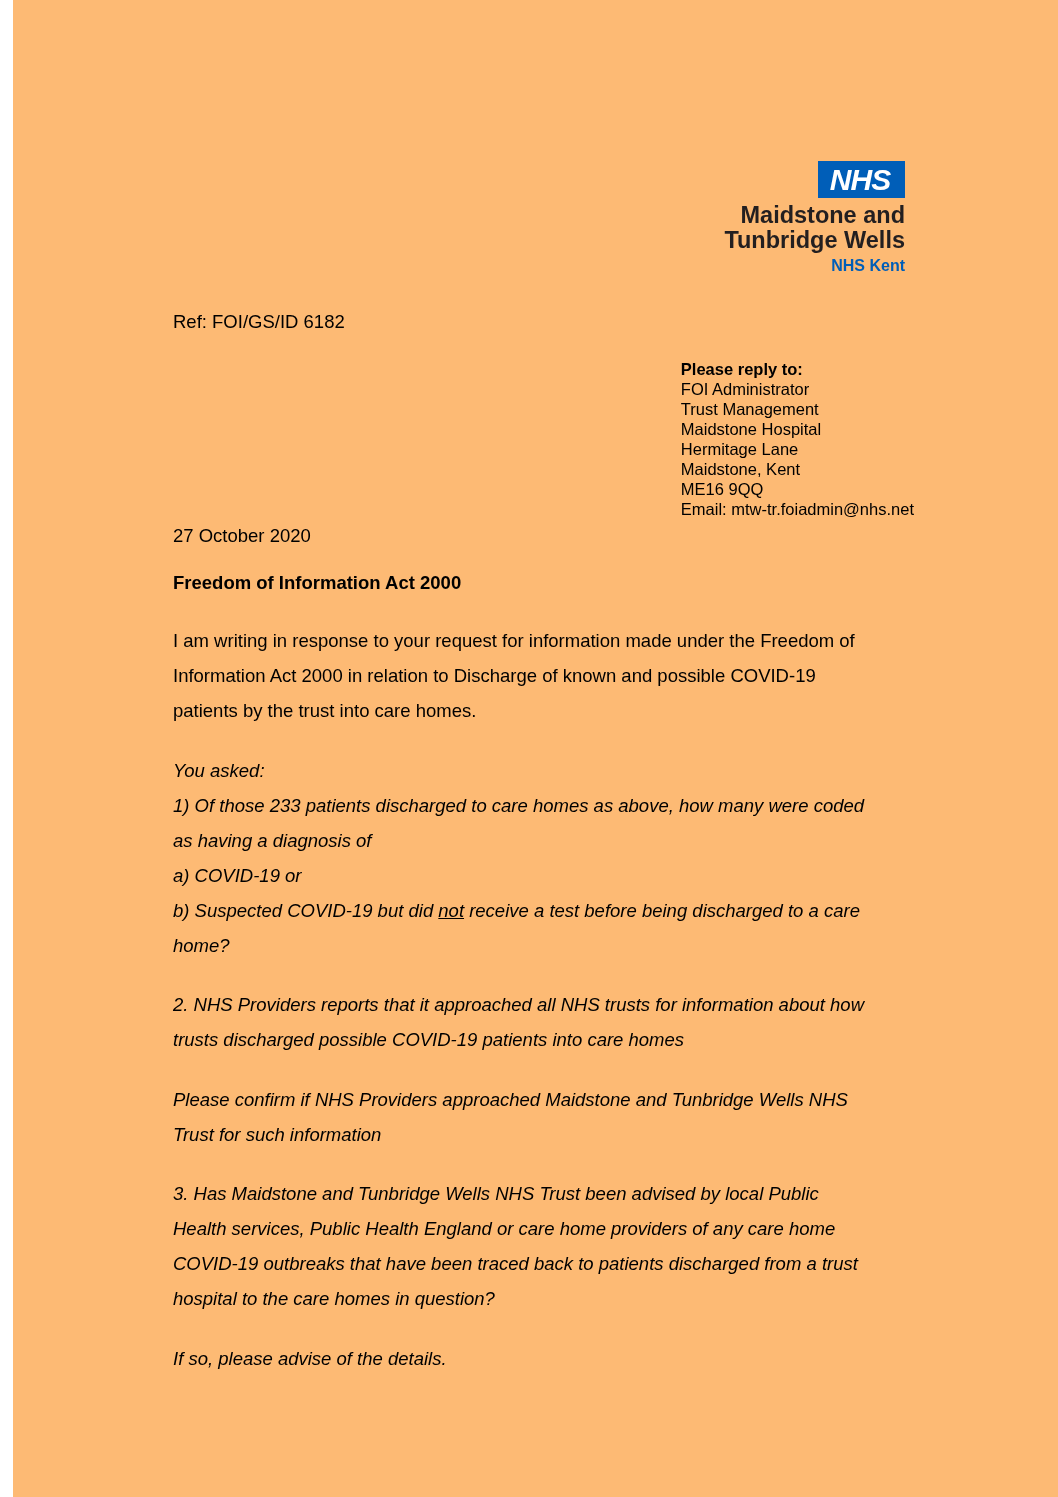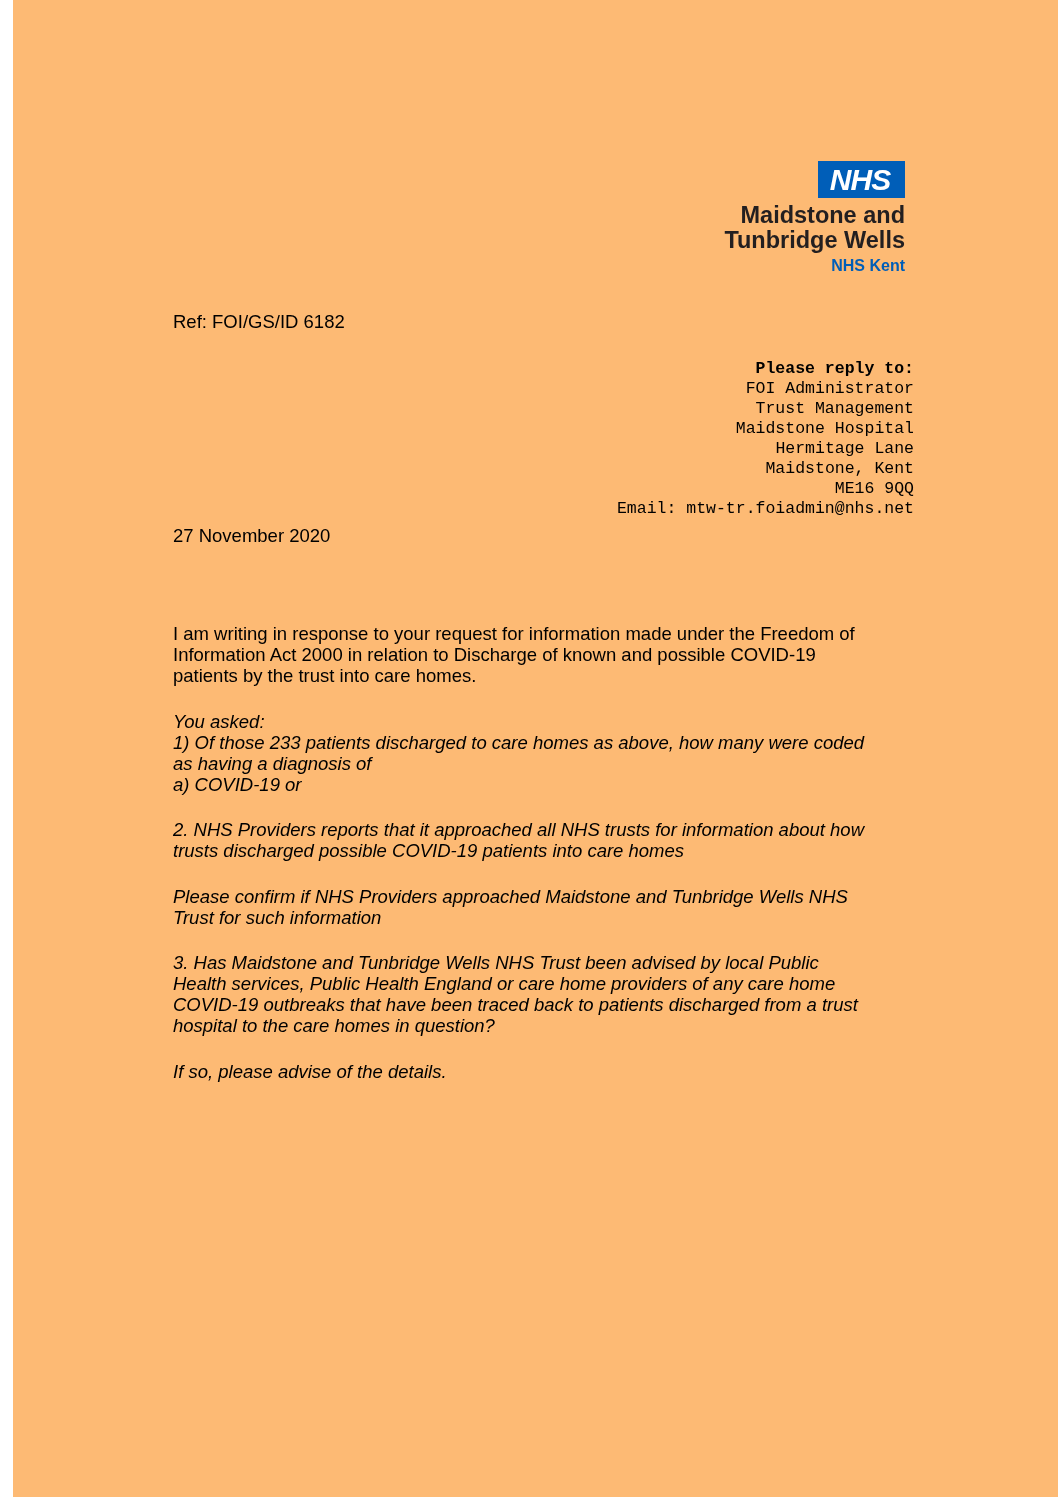--- a/index.html
+++ b/index.html
@@ -51,45 +51,43 @@
 
   
   .ref-line {
     position: absolute;
     left: 160px; top: 311px;
     font-size: 18.5px;
   }
   .reply-block {
     position: absolute;
     top: 359px; right: 157px;
-    text-align: right;
     font-size: 16.5px;
     line-height: 20px;
-    font-family: Liberation Mono, monospace;
   }
   .reply-label { font-weight: bold; }
   .date-line {
     position: absolute;
     left: 160px; top: 525px;
     font-size: 18.5px;
   }
   .heading-line {
     position: absolute;
     left: 160px; top: 572px;
     font-size: 18.5px;
     font-weight: bold;
   }
 
   
   .body-text {
     position: absolute;
     left: 160px; top: 623px;
     width: 692px;
     font-size: 18.5px;
-    line-height: 21px;
+    line-height: 35px;
   }
   .para { margin: 0 0 24.5px 0; }
   .request { font-style: italic; }
   .u { text-decoration: underline; }
 </style>
 </head>
 <body>
 
 <div class="page">
 
@@ -110,31 +108,33 @@
     <div class="reply-label">Please reply to:</div>
     <div>FOI Administrator</div>
     <div>Trust Management</div>
     <div>Maidstone Hospital</div>
     <div>Hermitage Lane</div>
     <div>Maidstone, Kent</div>
     <div>ME16 9QQ</div>
     <div>Email: mtw-tr.foiadmin@nhs.net</div>
   </div>
 
-  <div class="date-line">27 November 2020</div>
+  <div class="date-line">27 October 2020</div>
 
+  <div class="heading-line">Freedom of Information Act 2000</div>
 
   <div class="body-text">
     <p class="para">I am writing in response to your request for information made under the Freedom of Information Act 2000 in relation to Discharge of known and possible COVID-19 patients by the trust into care homes.</p>
 
     <div class="request">
       <div class="para">
         <div>You asked:</div>
         <div>1) Of those 233 patients discharged to care homes as above, how many were coded as having a diagnosis of</div>
         <div>a) COVID-19 or</div>
+        <div><span>b) Suspected COVID-19 but did </span><span class="u">not</span><span> receive a test before being discharged to a care home?</span></div>
       </div>
 
       <p class="para">2. NHS Providers reports that it approached all NHS trusts for information about how trusts discharged possible COVID-19 patients into care homes</p>
       <p class="para">Please confirm if NHS Providers approached Maidstone and Tunbridge Wells NHS Trust for such information</p>
       <p class="para">3. Has Maidstone and Tunbridge Wells NHS Trust been advised by local Public Health services, Public Health England or care home providers of any care home COVID-19 outbreaks that have been traced back to patients discharged from a trust hospital to the care homes in question?</p>
       <p class="para">If so, please advise of the details.</p>
     </div>
   </div>
 
 </div>

